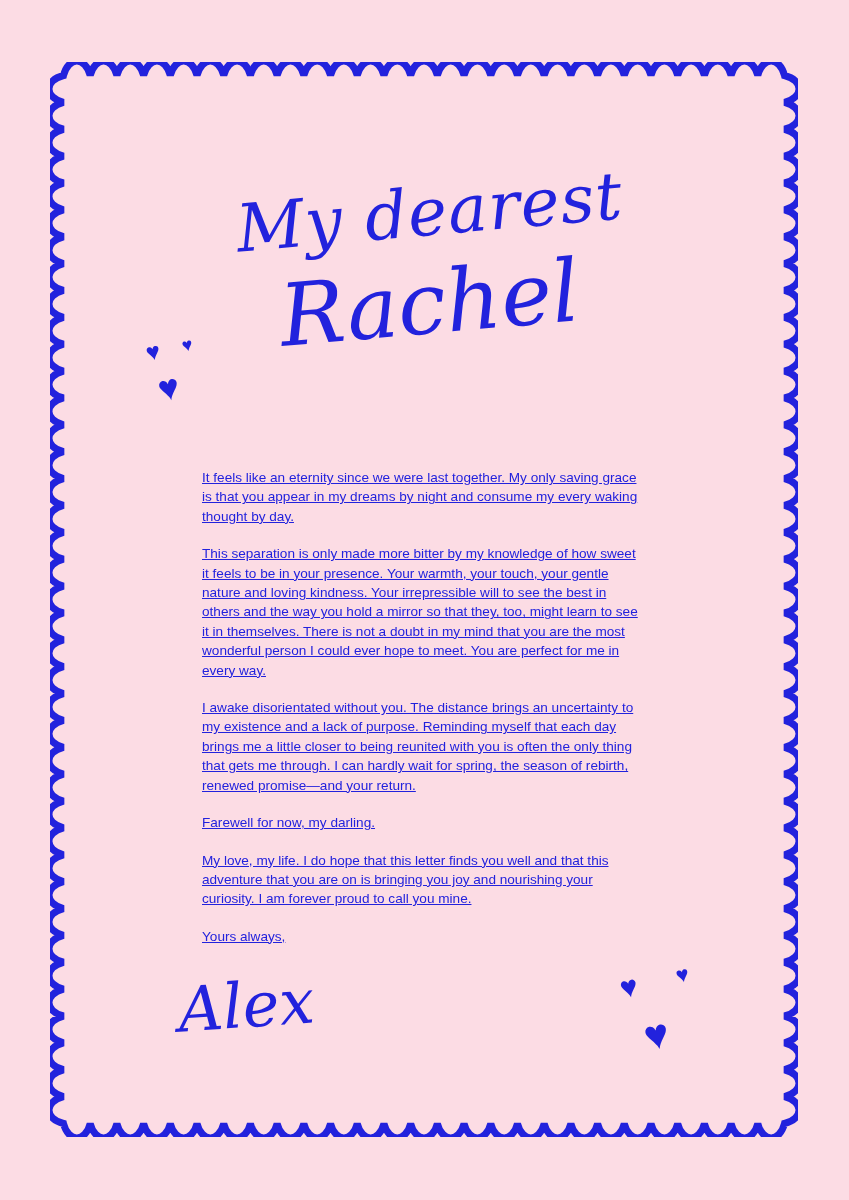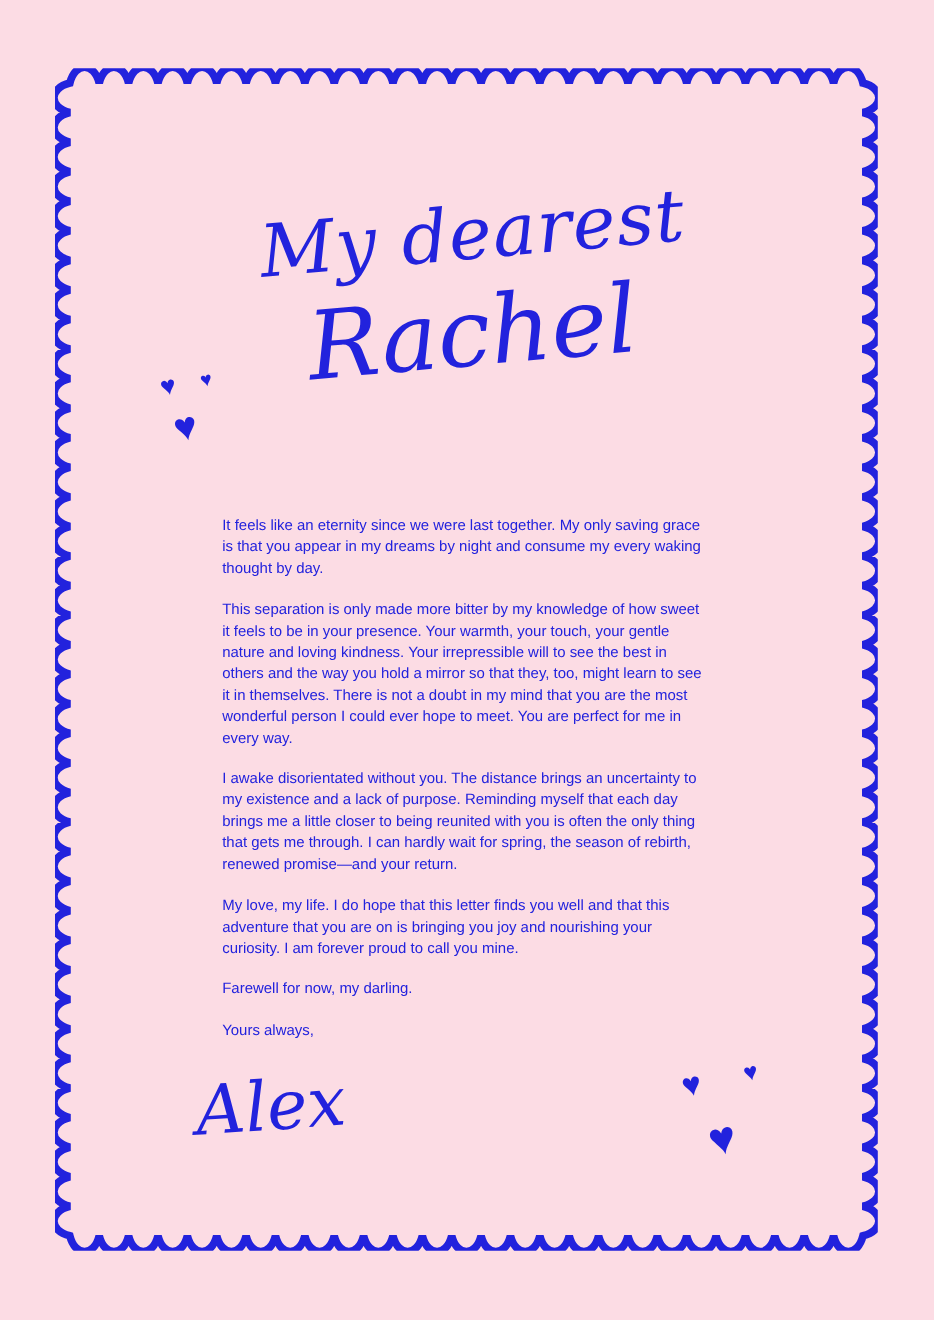--- a/index.html
+++ b/index.html
@@ -89,20 +89,21 @@
     position: absolute;
     left: 202px;
     top: 468px;
     width: 442px;
     color: #2222DD;
     font-size: 13.6px;
     line-height: 19.4px;
   }
   .letter-body p {
     margin: 0 0 18px 0;
+    text-decoration: underline;
   }
   .letter-body p:last-child {
     margin-bottom: 12px;
   }
 
   
   .signature {
     position: absolute;
     left: 178px;
     top: 975px;
@@ -138,22 +139,22 @@
       <span>♥</span>
     </div>
   <div class="heart heart-c">
       <span>♥</span>
     </div>
 
   <div class="letter-body">
     <p>It feels like an eternity since we were last together. My only saving grace is that you appear in my dreams by night and consume my every waking thought by day.</p>
     <p>This separation is only made more bitter by my knowledge of how sweet it feels to be in your presence. Your warmth, your touch, your gentle nature and loving kindness. Your irrepressible will to see the best in others and the way you hold a mirror so that they, too, might learn to see it in themselves. There is not a doubt in my mind that you are the most wonderful person I could ever hope to meet. You are perfect for me in every way.</p>
     <p>I awake disorientated without you. The distance brings an uncertainty to my existence and a lack of purpose. Reminding myself that each day brings me a little closer to being reunited with you is often the only thing that gets me through. I can hardly wait for spring, the season of rebirth, renewed promise—and your return.</p>
+    <p>Farewell for now, my darling.</p>
     <p>My love, my life. I do hope that this letter finds you well and that this adventure that you are on is bringing you joy and nourishing your curiosity. I am forever proud to call you mine.</p>
-    <p>Farewell for now, my darling.</p>
     <p>Yours always,</p>
   </div>
 
   <div class="signature">Alex</div>
 
   <div class="heart heart-d">
       <span>♥</span>
     </div>
   <div class="heart heart-e">
       <span>♥</span>

